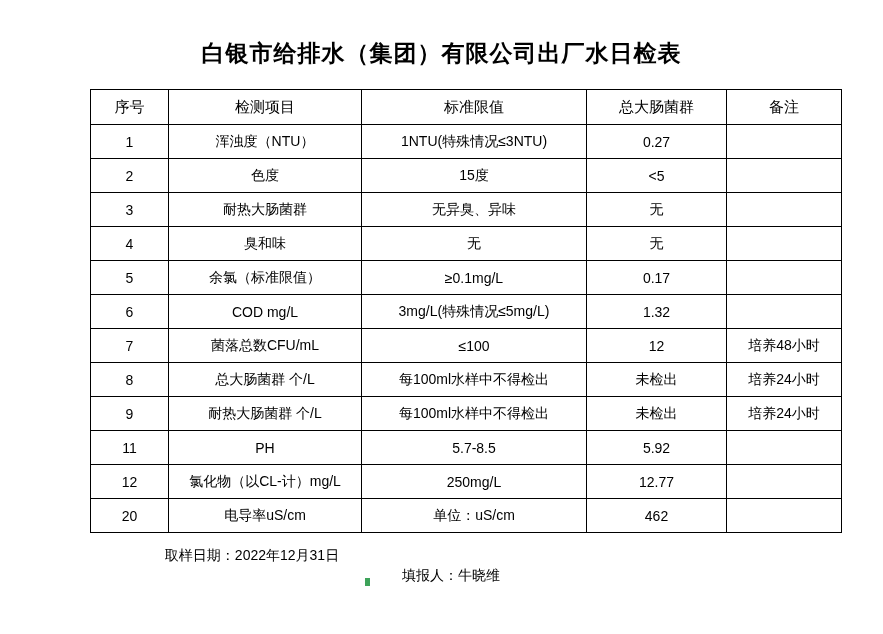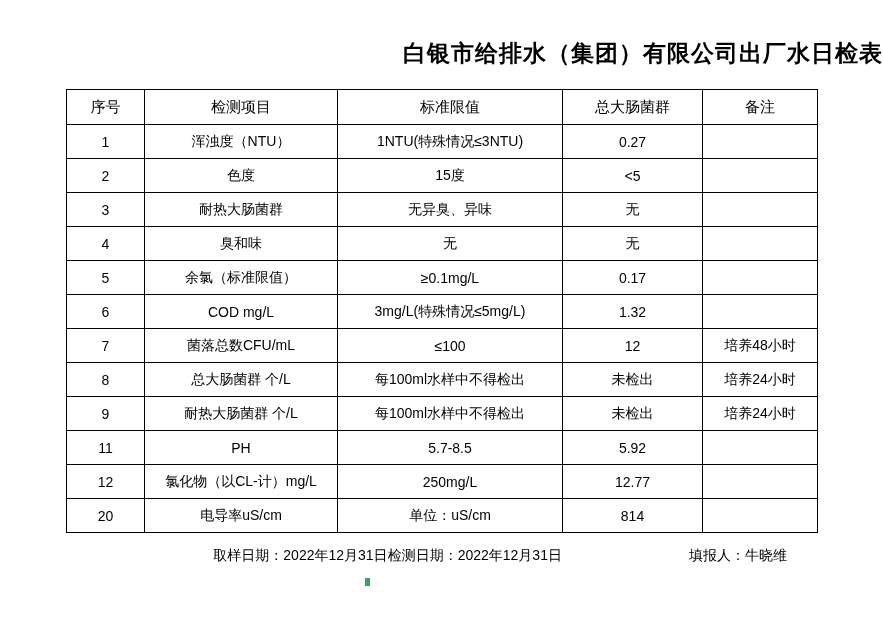--- a/index.html
+++ b/index.html
@@ -14,37 +14,38 @@
     color: #000000;
     overflow: hidden;
   }
   .page {
     position: relative;
     width: 883px;
     height: 634px;
     box-sizing: border-box;
   }
   .doc-title {
-    text-align: right;
+    text-align: center;
     font-family: "Liberation Serif", serif;
     font-weight: bold;
     font-size: 23px;
     letter-spacing: 1px;
     margin-top: 38px;
     margin-bottom: 0;
     color: #000;
   }
   .table-wrap {
     margin: 20px 66px 0 66px;
   }
   table.report {
     border-collapse: collapse;
     width: 751px;
     table-layout: fixed;
     background: #fff;
+    margin-left: 24px;
   }
   table.report td, table.report th {
     border: 1px solid #000000;
     height: 33px;
     padding: 0 2px;
     text-align: center;
     vertical-align: middle;
     font-size: 14px;
     font-weight: normal;
     font-family: "Liberation Sans", sans-serif;
@@ -66,23 +67,23 @@
     font-family: "Liberation Serif", serif;
     font-size: 14px;
   }
   .footer {
     margin: 14px 66px 0 66px;
     width: 751px;
     display: flex;
     font-size: 14px;
     font-family: "Liberation Sans", sans-serif;
   }
-  .footer .f1 { width: 300px; text-align: right; padding-left: 36px; }
+  .footer .f1 { width: 300px; text-align: center; padding-left: 36px; }
   .footer .f2 { width: 285px; text-align: left; }
-  .footer .f3 { width: 166px; text-align: center; }
+  .footer .f3 { width: 166px; text-align: left; margin-top: 20px; }
   .marker {
     position: absolute;
     left: 365px;
     top: 540px;
     width: 5px;
     height: 8px;
     background: #3ea35a;
   }
 </style>
 </head>
@@ -185,28 +186,27 @@
           <td class="cell-num">12</td>
           <td>氯化物（以CL-计）mg/L</td>
           <td class="mono-ish">250mg/L</td>
           <td class="cell-num">12.77</td>
           <td></td>
         </tr>
         <tr>
           <td class="cell-num">20</td>
           <td>电导率uS/cm</td>
           <td>单位：uS/cm</td>
-          <td class="cell-num">814</td>
+          <td class="cell-num">462</td>
           <td></td>
         </tr>
       </tbody>
     </table>
   </div>
 
   <div class="footer">
     <div class="f1">取样日期：2022年12月31日</div>
-    <div class="f2">检测日期：2022年12月31日</div>
     <div class="f3">填报人：牛晓维</div>
   </div>
 
   <div class="marker"></div>
 
 </div>
 
 </body></html>

